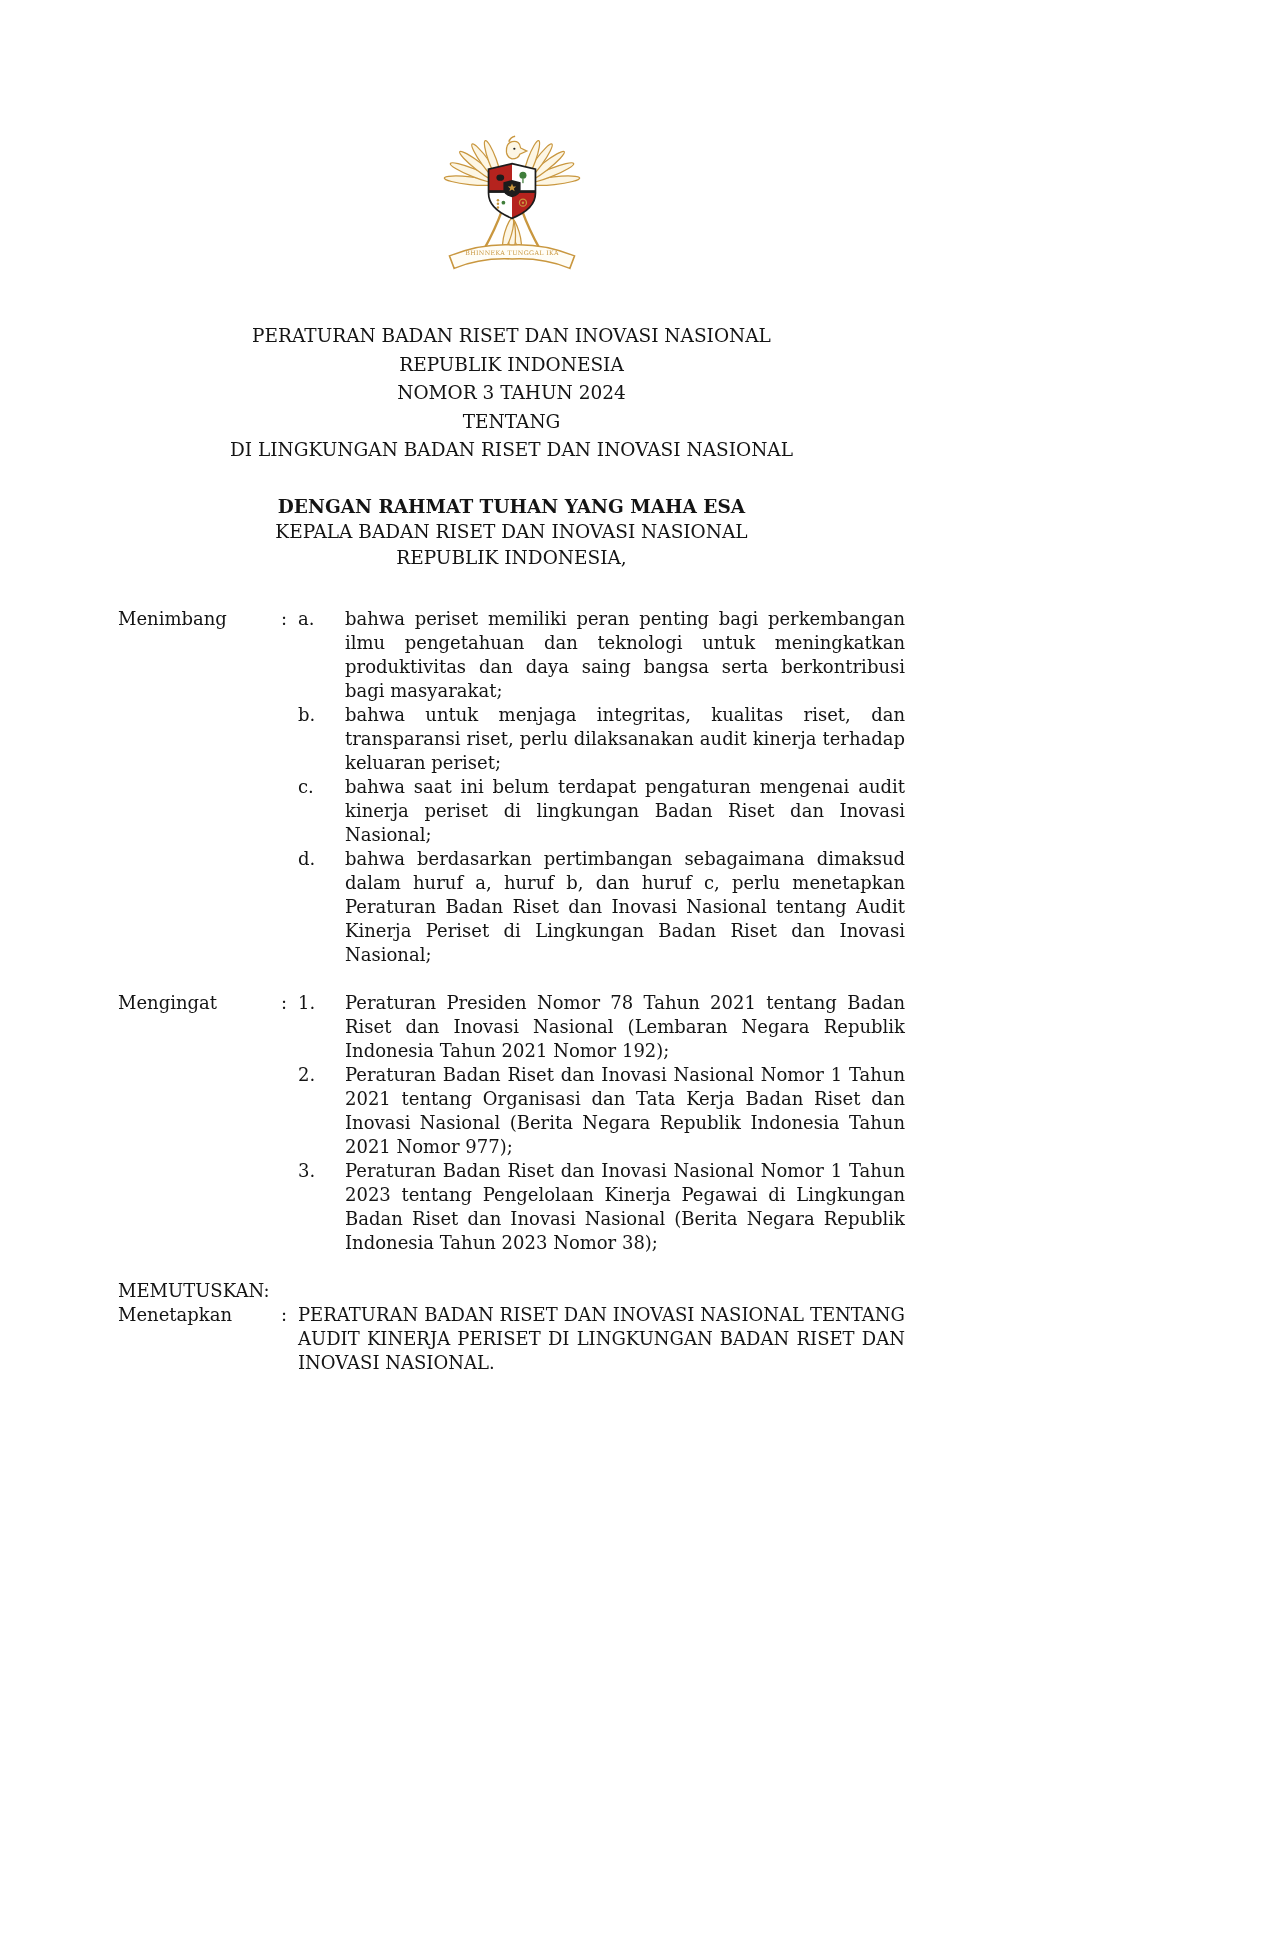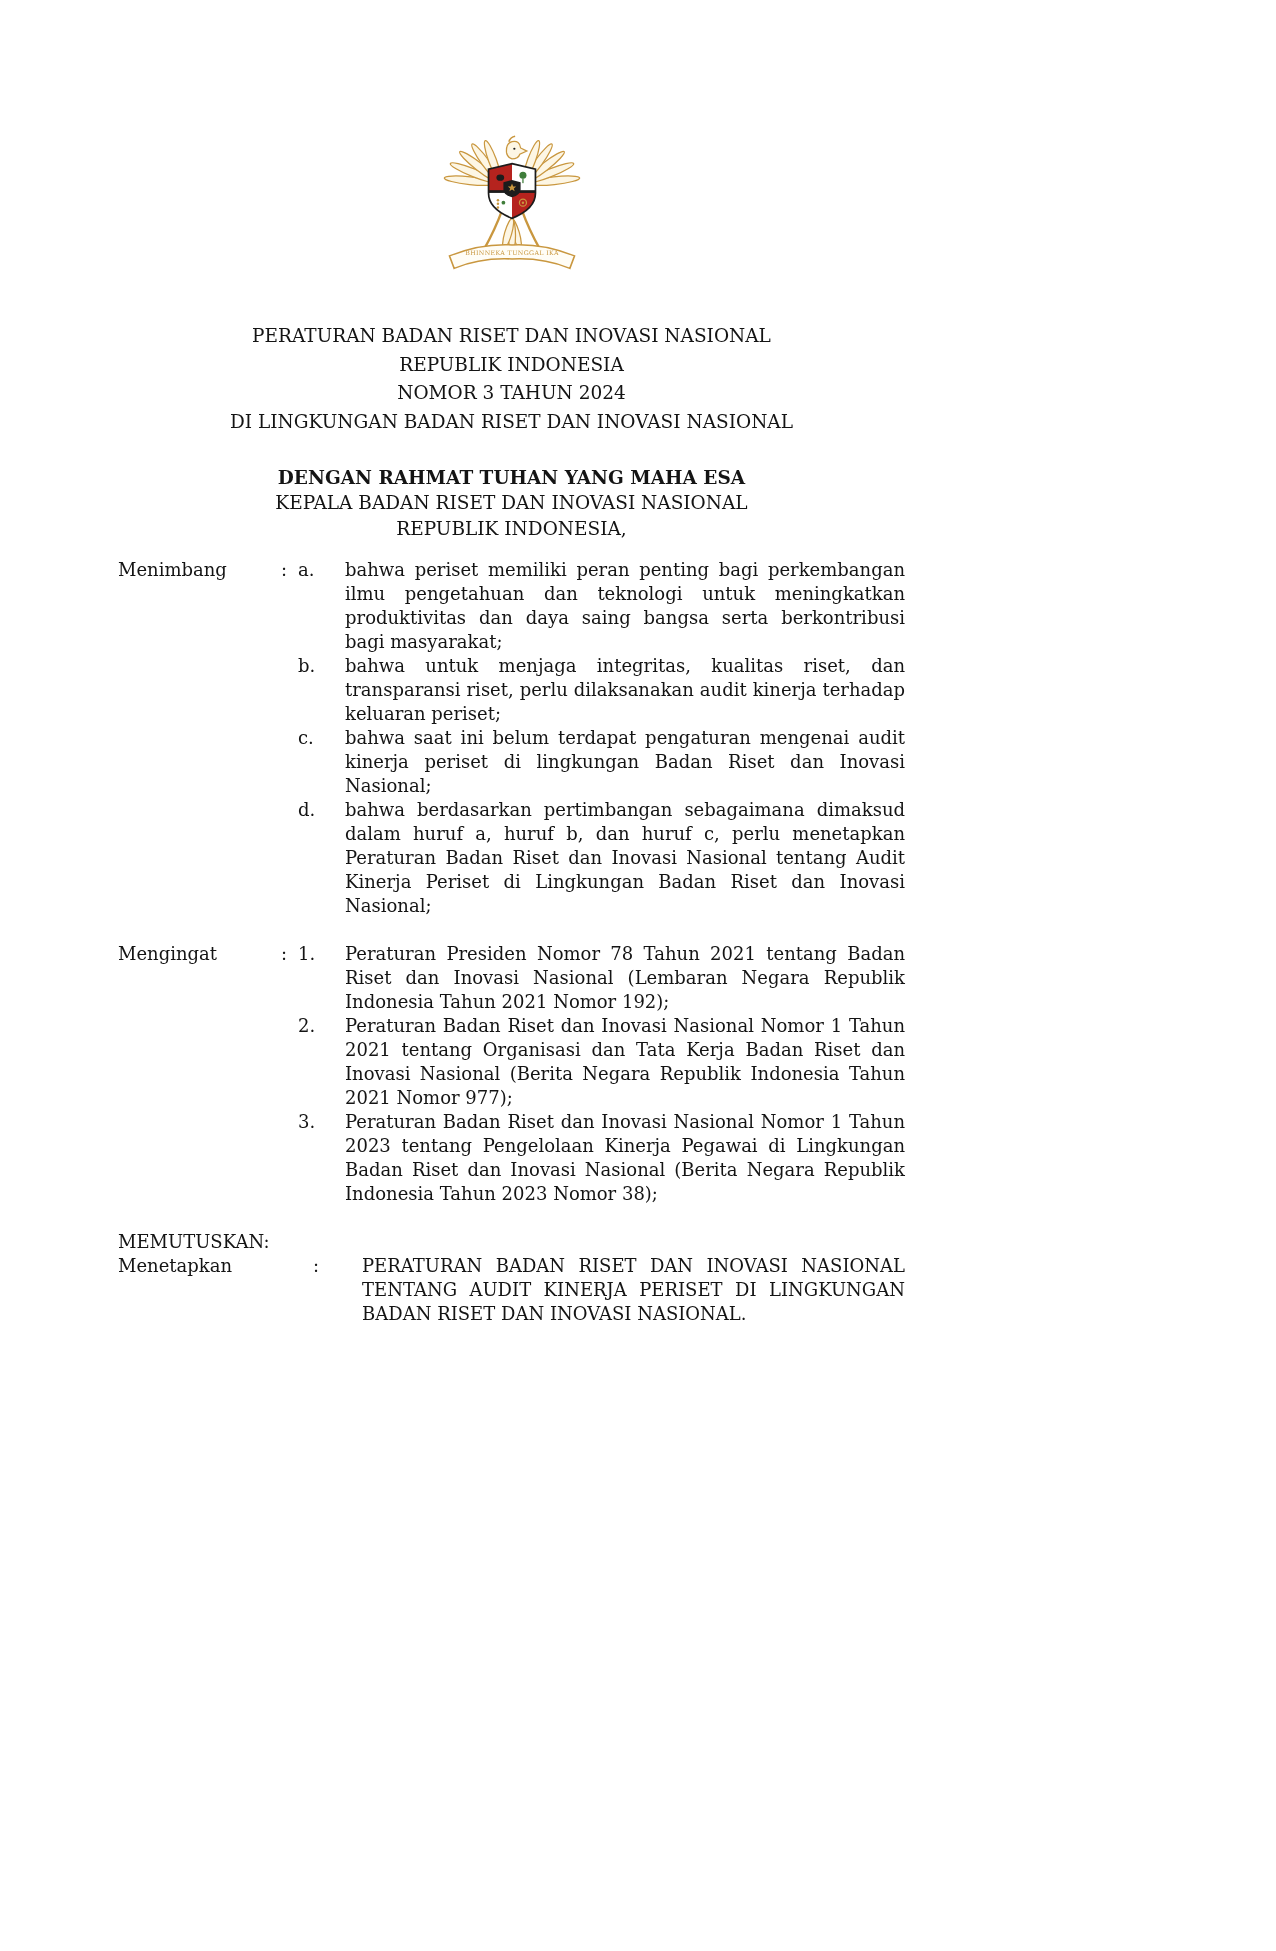--- a/index.html
+++ b/index.html
@@ -19,33 +19,33 @@
 
   .gold-line   { stroke:var(--emblem-gold,#c9973f); fill:none; }
   .feather     { stroke:var(--emblem-gold,#c9973f); fill:var(--emblem-cream,#fdf6e4); stroke-width:1.6; }
 
   .title-block { margin-top:38px; text-align:center; font-size:18.5px; line-height:28.5px; }
   .center-line { text-align:center; font-size:18.5px; line-height:24px; }
   .invocation  { margin-top:30px;font-weight:bold; }
   .authority   { text-align:center; font-size:18.5px; line-height:26px; }
 
   .section { font-size:18px; line-height:24px; }
-  .menimbang-section { margin-top:16px; }
+  .menimbang-section { margin-top:36px; }
   .mengingat-section { margin-top:24px; }
 
   .row   { display:flex; align-items:flex-start; }
   .label { width:163px; flex:none; }
   .colon { width:17px;  flex:none; }
   .items { flex:1; min-width:0; }
   .item  { display:flex; align-items:flex-start; }
   .marker{ width:47px; flex:none; }
   .itext { flex:1; min-width:0; text-align:justify; }
 
   .memutuskan-heading { text-align:left; font-size:18px; line-height:24px; margin-top:24px; }
-  .menetapkan-row { font-size:18px; line-height:24px;gap:32px; }
+  .menetapkan-row { font-size:18px; line-height:24px; }
   .solo-text { flex:1; min-width:0; text-align:justify; }
 </style>
 </head>
 <body>
 
 <div class="page">
   <div class="content">
 
     <div class="emblem-wrap">
       <svg viewBox="0 0 200 220" aria-hidden="true">
@@ -122,20 +122,21 @@
           </g>
           <path d="M100,66 L130,73 L130,104 Q130,124 100,136 Q70,124 70,104 L70,73 Z" fill="none" stroke="#1c1c1c" stroke-width="2.2"></path>
         </g>
       </svg>
     </div>
 
     <div class="title-block">
       <div>PERATURAN BADAN RISET DAN INOVASI NASIONAL</div>
       <div>REPUBLIK INDONESIA</div>
       <div>NOMOR 3 TAHUN 2024</div>
+      <div>TENTANG</div>
       <div>DI LINGKUNGAN BADAN RISET DAN INOVASI NASIONAL</div>
     </div>
 
     <div class="center-line invocation">DENGAN RAHMAT TUHAN YANG MAHA ESA</div>
 
     <div class="authority">
       <div>KEPALA BADAN RISET DAN INOVASI NASIONAL</div>
       <div>REPUBLIK INDONESIA,</div>
     </div>
 

